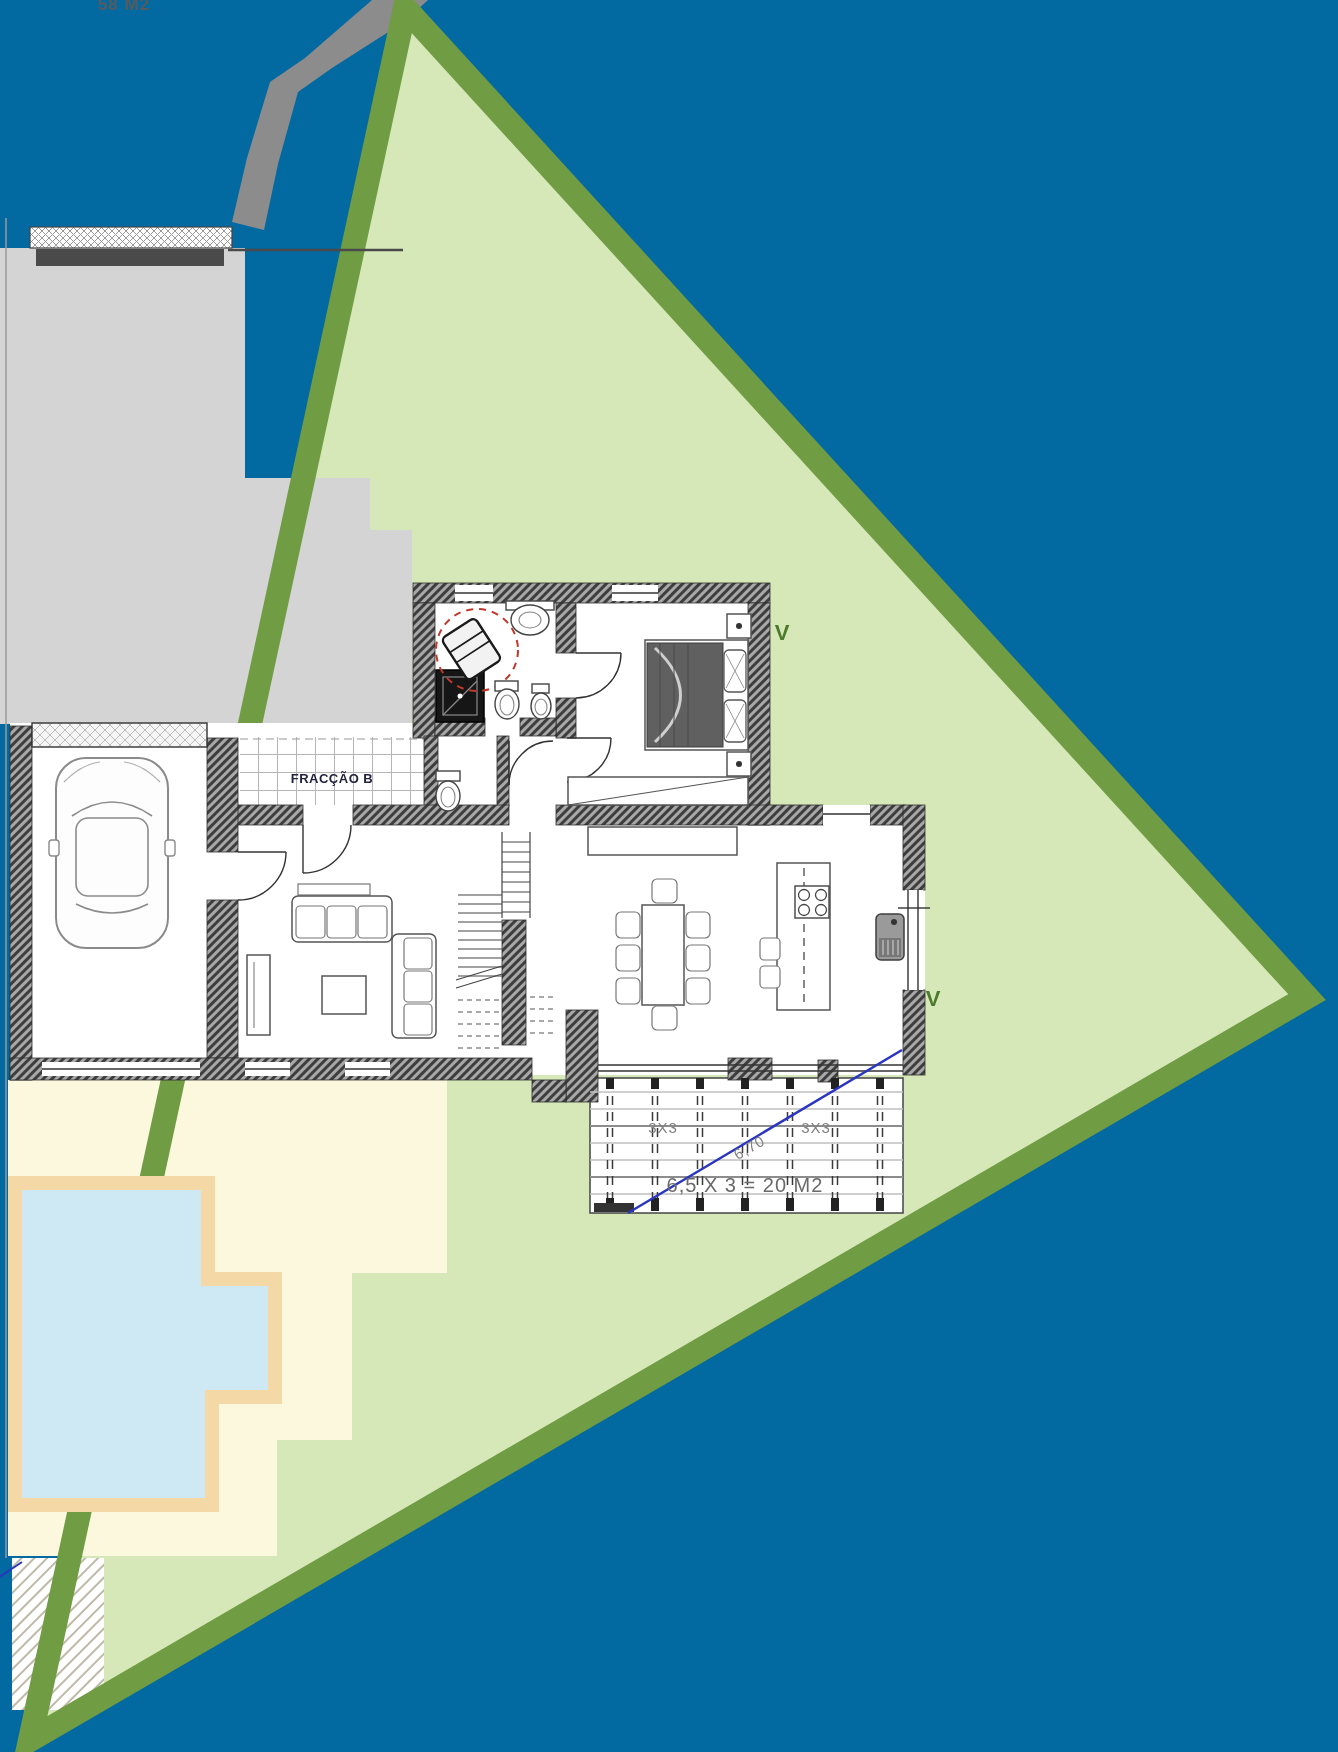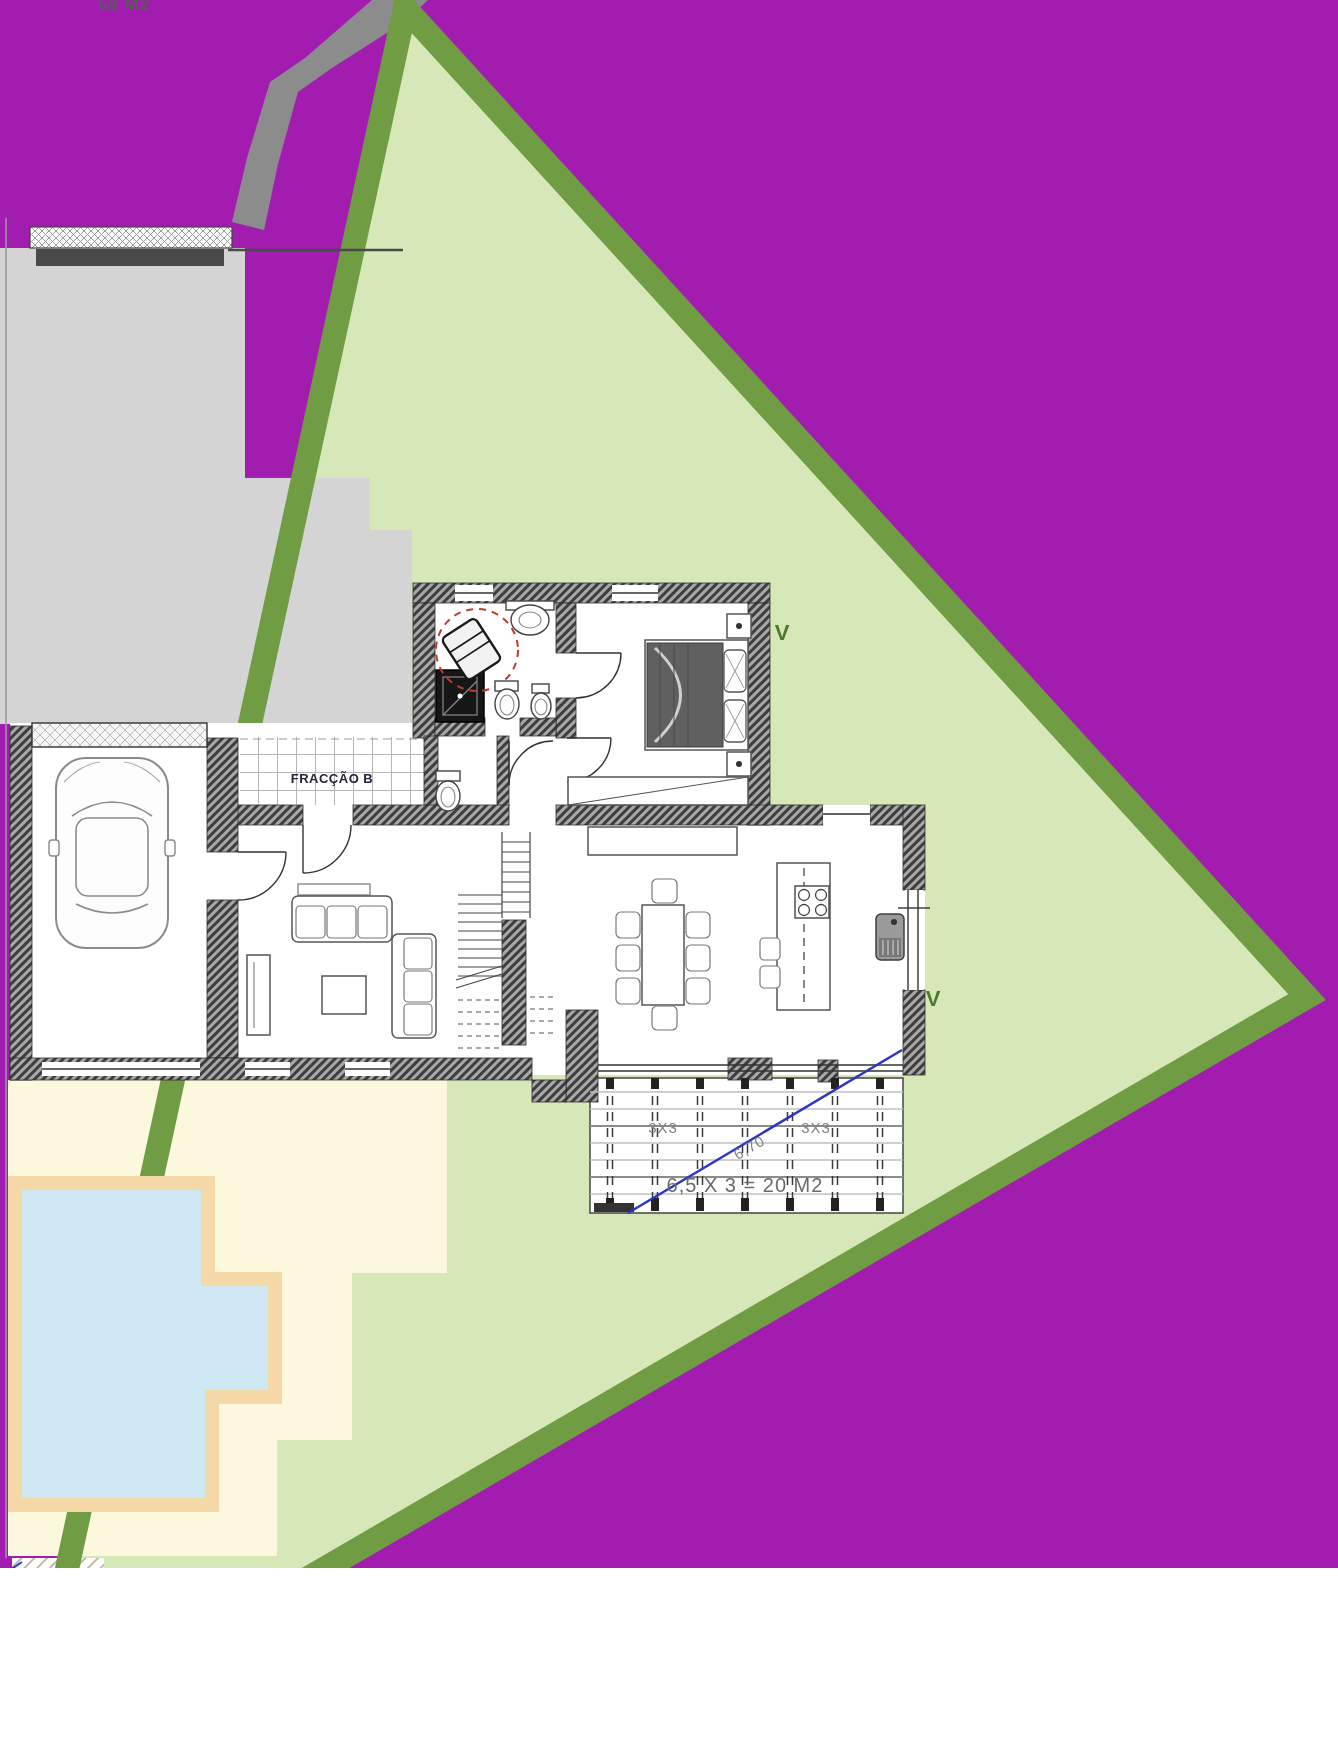--- a/index.html
+++ b/index.html
@@ -1,16 +1,16 @@
 <!DOCTYPE html>
 <html><head>
 <meta charset="utf-8">
 <style>
   html,body{margin:0;padding:0;background:#ffffff;}
-  #stage{position:relative;width:1338px;height:1568px;overflow:hidden;background:#a21caf;
+  #stage{position:relative;width:1338px;height:1752px;overflow:hidden;background:#0369a1;
          font-family:"Liberation Sans", sans-serif;}
   svg{display:block}
   text{font-family:"Liberation Sans", sans-serif;}
   .dim-label{fill:#808080;font-size:15px;letter-spacing:1px;}
   .area-label{fill:#6a6a6a;font-size:20px;letter-spacing:1px;}
   .v-label{fill:#4c7a2c;font-size:22px;font-weight:bold;}
   .frac-label{fill:#23233f;font-size:13px;font-weight:bold;letter-spacing:.5px;}
   .top-label{fill:#5a5a5a;font-size:17px;font-weight:bold;letter-spacing:1px;}
   .wall{fill:url(#wallHatch);stroke:#2f2f2f;stroke-width:.8;}
   .furn{fill:#ffffff;stroke:#555;stroke-width:1.5;}

